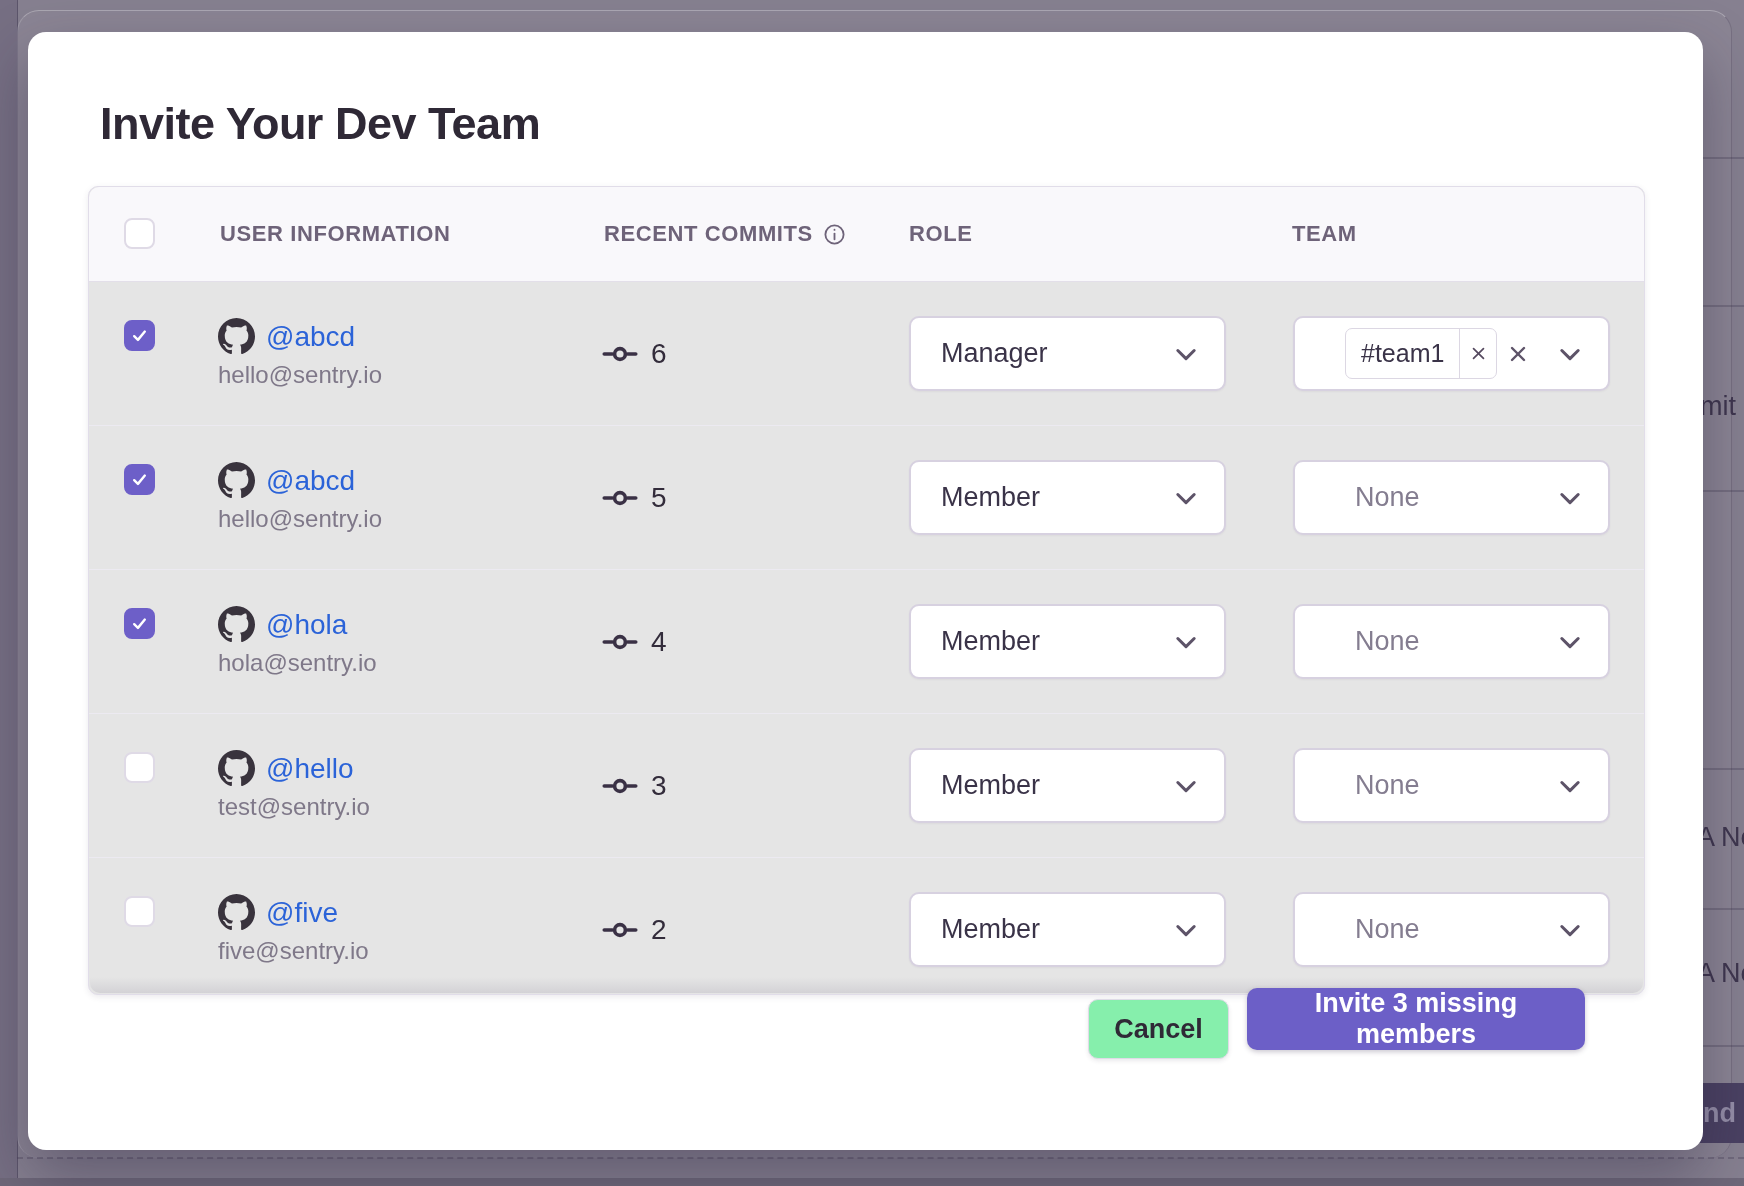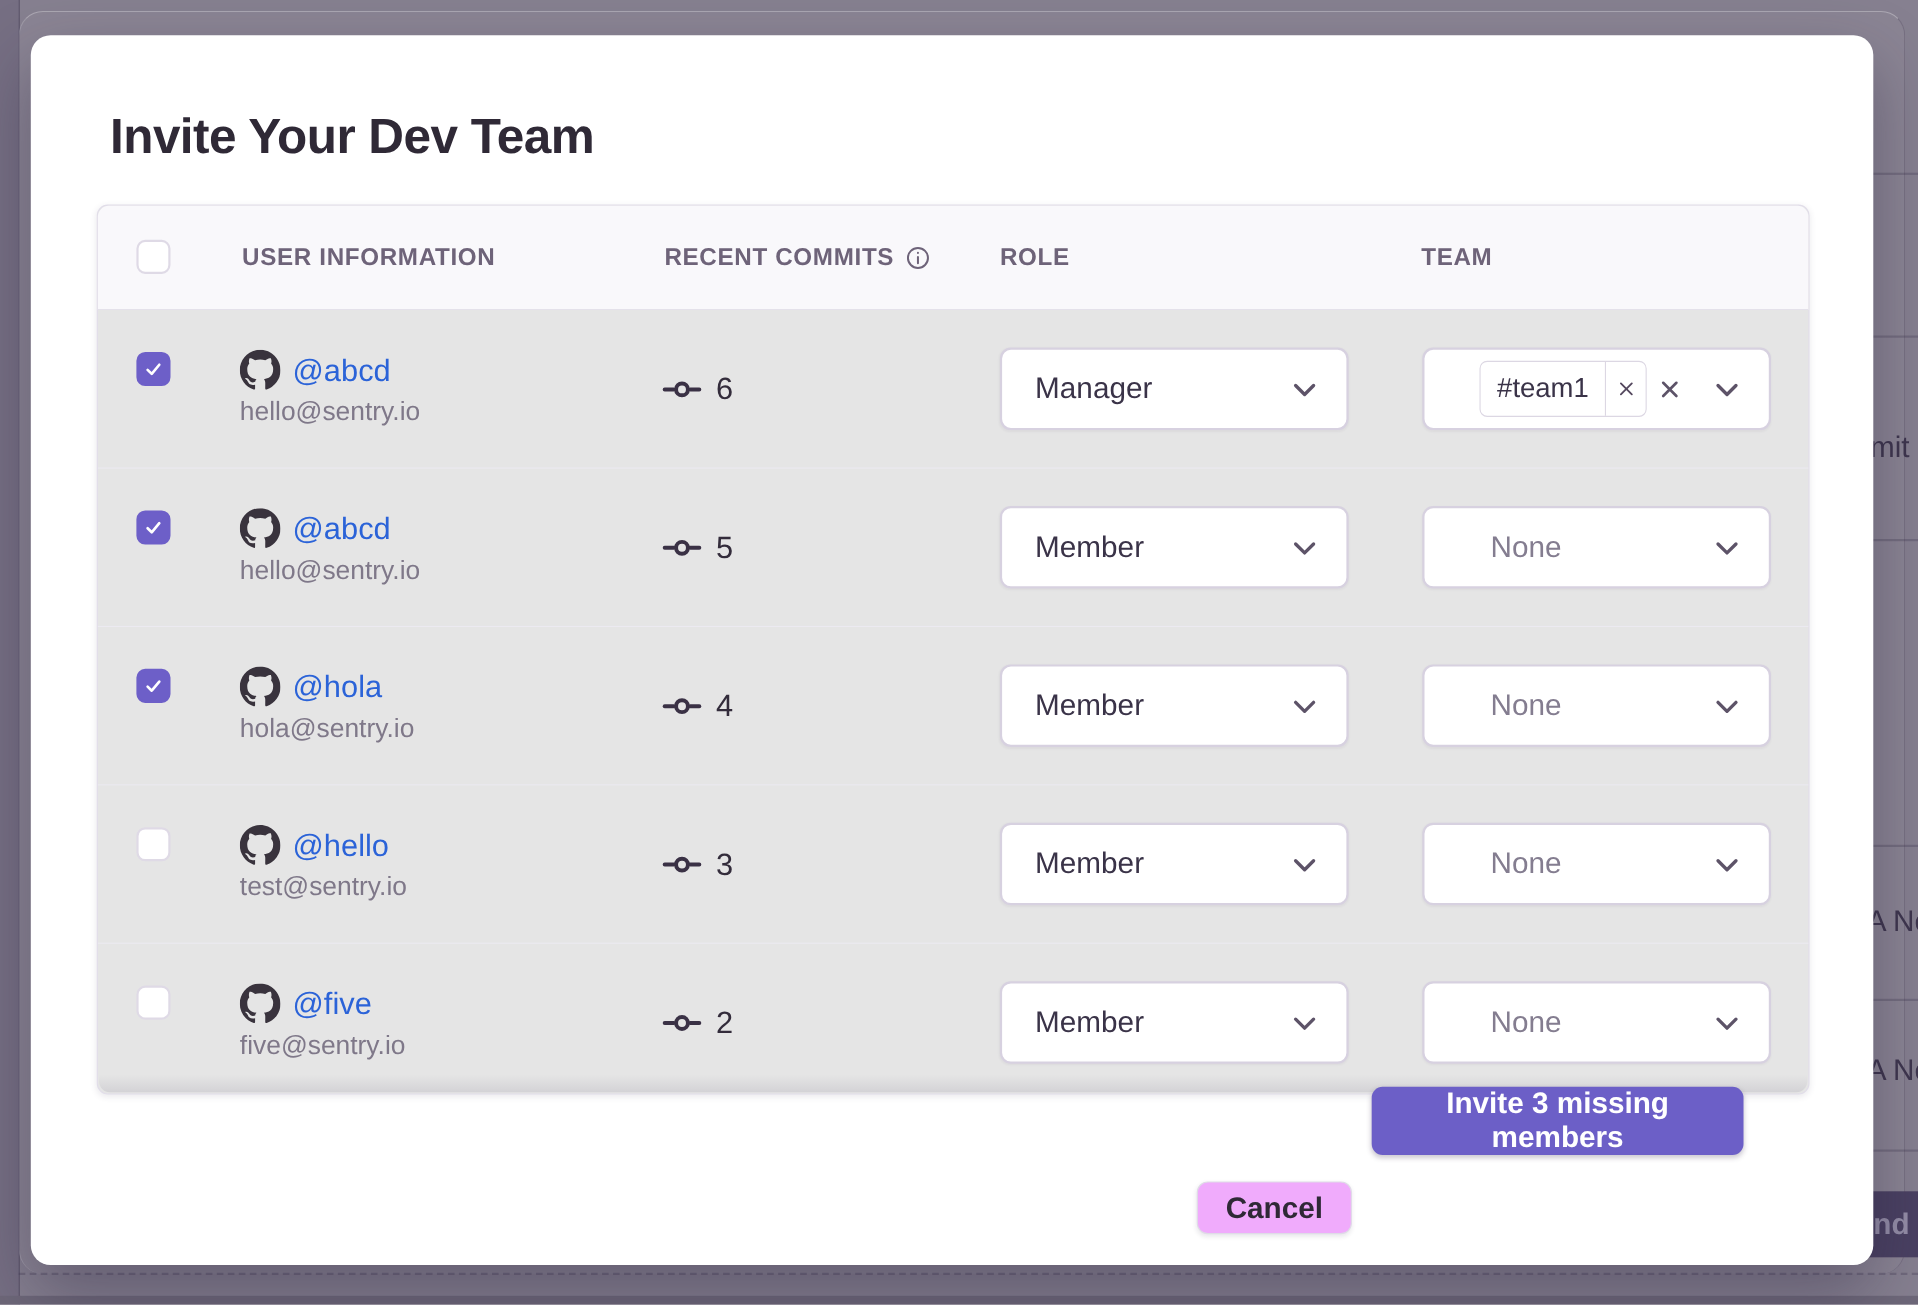--- a/index.html
+++ b/index.html
@@ -133,21 +133,21 @@
   
   .info-ic{width:23px;height:23px;stroke:#6e6379;fill:none;stroke-width:1.9;stroke-linecap:round;}
 
   
   .btn{
     position:absolute;box-sizing:border-box;border-radius:10px;cursor:pointer;
     display:flex;align-items:center;justify-content:center;
     font-size:27px;font-weight:bold;font-family:"Liberation Sans", sans-serif;border:none;
   }
   .btn-cancel{
-    left:1060px;top:1042px;width:141px;height:48px;background:#f0abfc;color:#2f2936;
+    left:1060px;top:967px;width:141px;height:60px;background:#86efac;color:#2f2936;
     border:1px solid #dfdbe7;box-shadow:0 2px 4px rgba(50,40,70,0.10);
   }
   .btn-invite{
     left:1219px;top:956px;width:338px;height:62px;background:#6c5fc7;color:#ffffff;
     box-shadow:0 2px 5px rgba(50,40,70,0.25);
   }
 </style>
 </head>
 <body>
 

